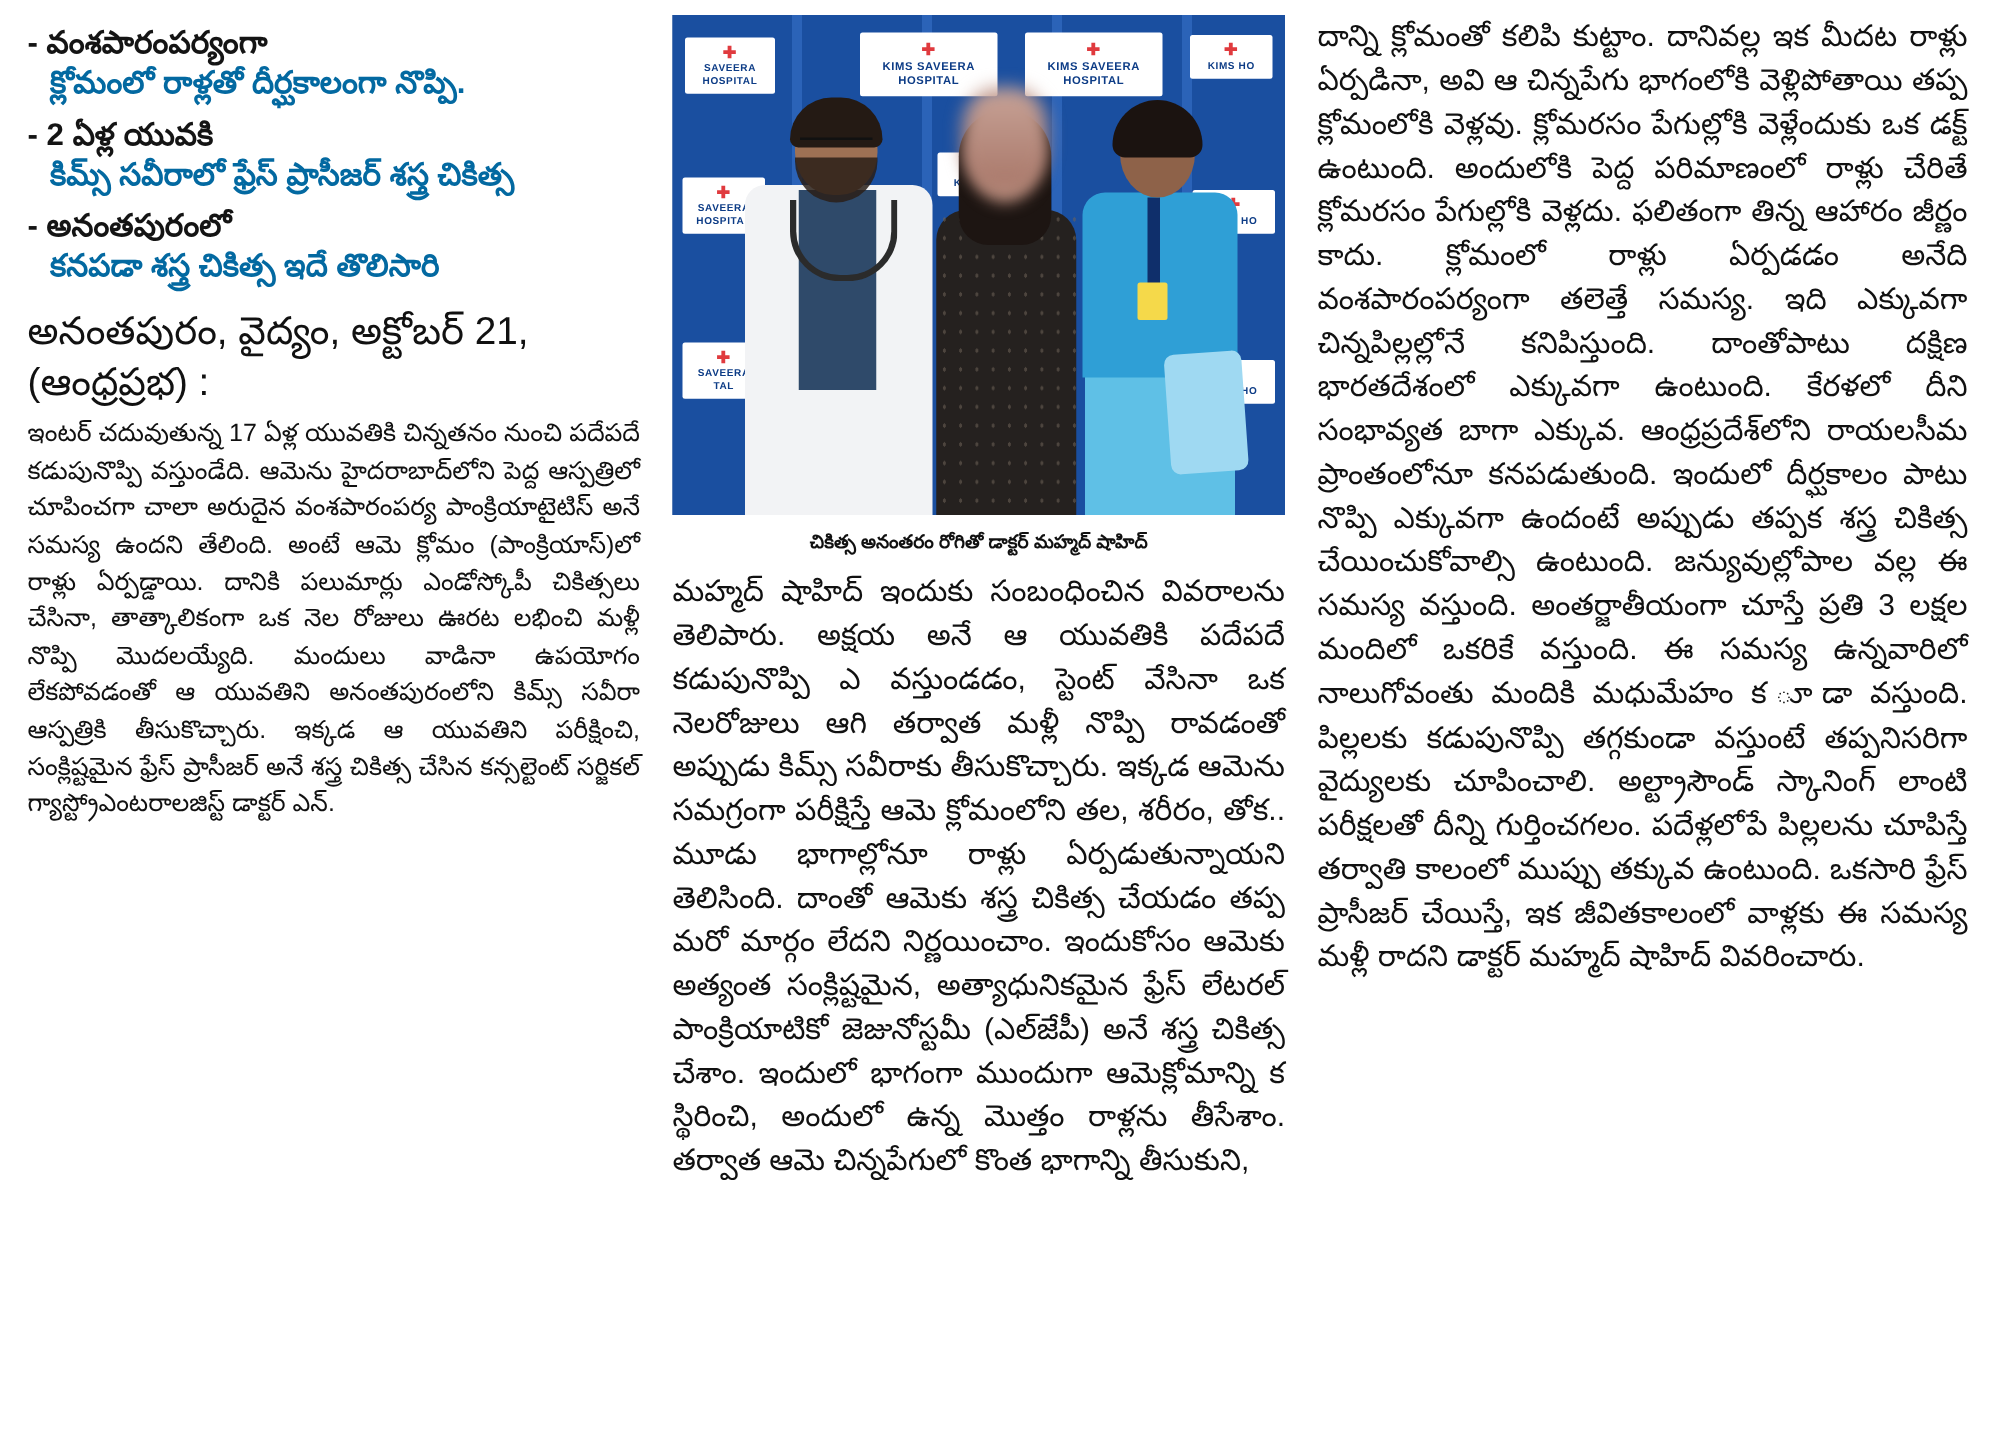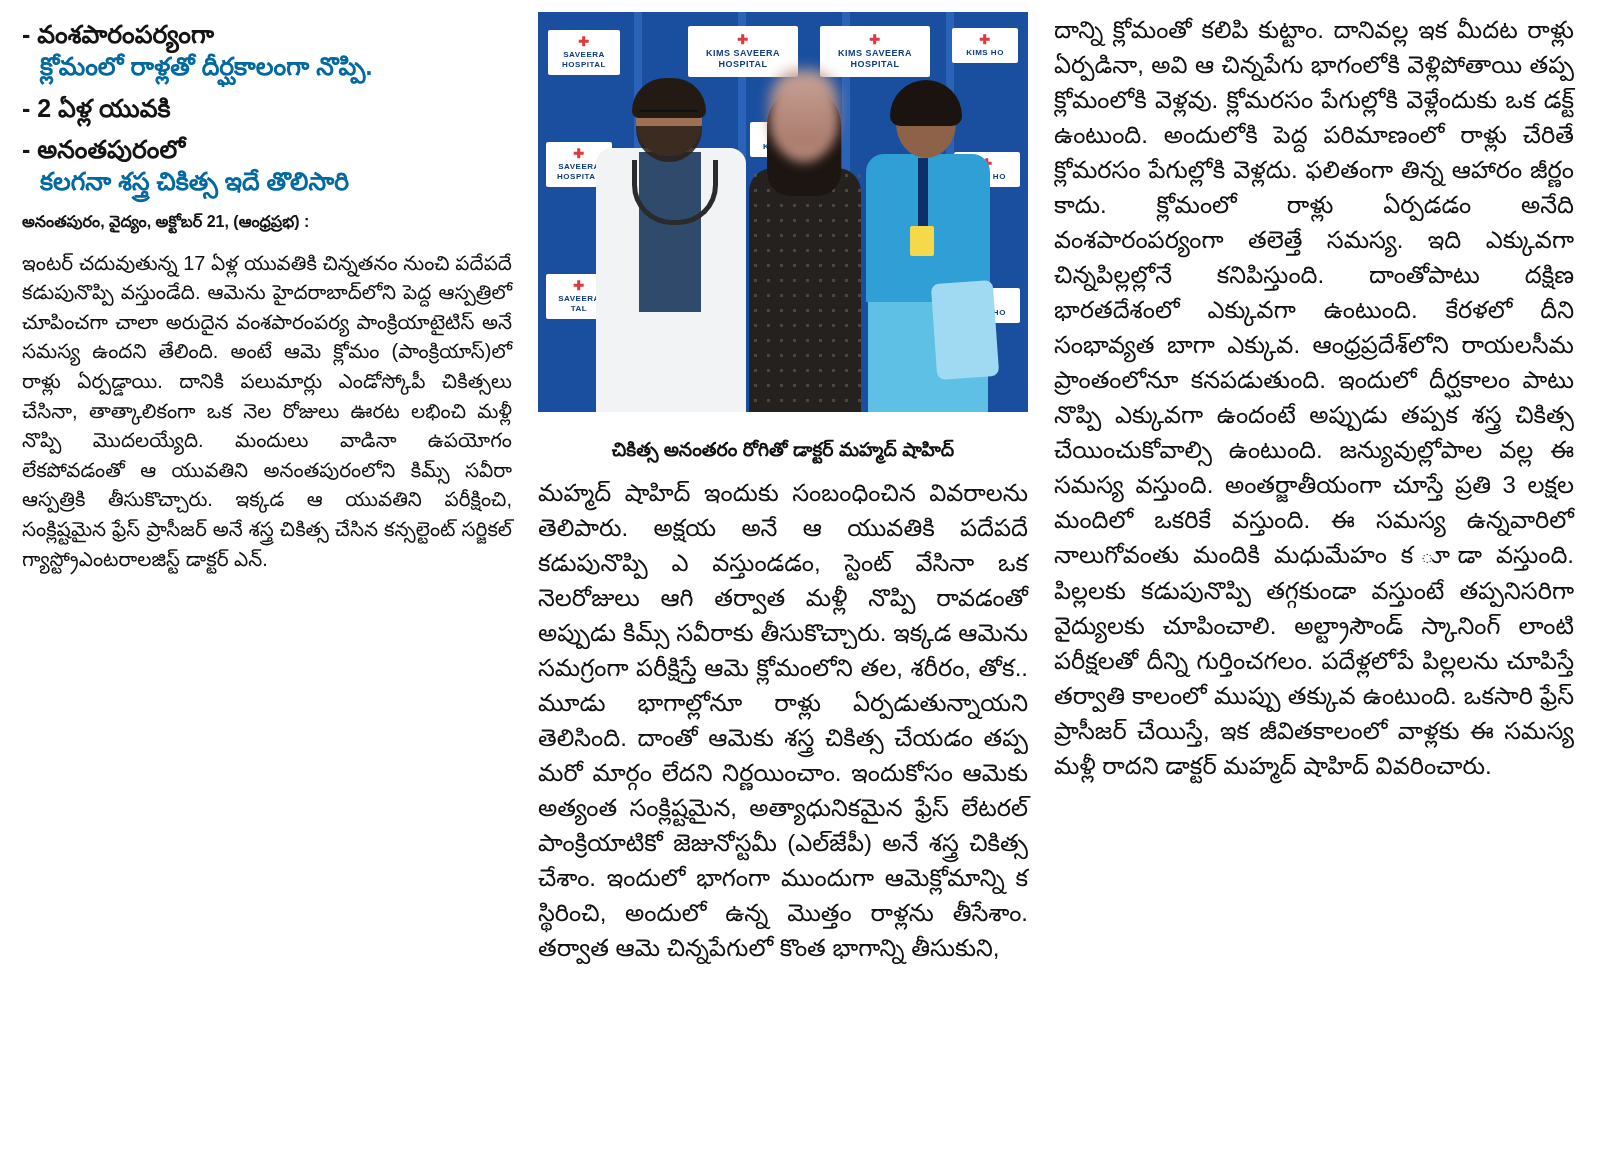--- a/index.html
+++ b/index.html
@@ -66,24 +66,24 @@
   }
   .bullet-line2 {
     font-size: 25px;
     font-weight: bold;
     color: #0369a1;
     line-height: 1.3;
     padding-left: 18px;
   }
 
   .dateline {
-    font-size: 16px;
-    font-weight: bold;
+    font-size: 31px;
+    font-weight: normal;
     line-height: 1.35;
-    margin: 10px 0 16px 0;
+    margin: 10px 0 6px 0;
   }
   .body-text {
     font-size: 20px;
     line-height: 1.48;
     text-align: justify;
     color: #111;
   }
   .col-mid .body-text, .col-right .body-text {
     font-size: 24px;
     line-height: 1.46;
@@ -236,25 +236,25 @@
     position: absolute; top: 140px; left: 48px;
     width: 24px; height: 30px; background: #f5d94a; border-radius: 2px;
   }
   .nurse .cloth {
     position: absolute; top: 196px; left: 72px;
     width: 62px; height: 96px; background: #9fd9f2;
     border-radius: 8px;
     transform: rotate(-4deg);
   }
   .caption {
-    font-size: 19px;
+    font-size: 15px;
     font-weight: bold;
     text-align: center;
     color: #111;
-    margin: 26px 0 12px 0;
+    margin: 12px 0 12px 0;
     line-height: 1.3;
   }
   .blur-face {
     position: absolute;
     top: 58px; left: 232px;
     width: 68px; height: 80px;
     border-radius: 40%;
     background: linear-gradient(180deg,#c8a397,#a9786a);
     filter: blur(7px);
   }
@@ -274,25 +274,26 @@
         <div class="bullet-item">
           <div class="bullet-line1">- వంశపారంపర్యంగా</div>
           <div class="bullet-line2">క్లోమంలో రాళ్లతో దీర్ఘకాలంగా నొప్పి.</div>
         </div>
 
         <div class="bullet-item">
         </div>
 
         <div class="bullet-item">
           <div class="bullet-line1">- 2 ఏళ్ల యువకి</div>
+          <div class="bullet-line2">కిమ్స్ సవీరాలో ఫ్రేస్ ప్రాసీజర్ శస్త్ర చికిత్స</div>
         </div>
 
         <div class="bullet-item">
           <div class="bullet-line1">- అనంతపురంలో</div>
-          <div class="bullet-line2">కలగనా శస్త్ర చికిత్స ఇదే తొలిసారి</div>
+          <div class="bullet-line2">కనపడా శస్త్ర చికిత్స ఇదే తొలిసారి</div>
         </div>
 
       </div>
 
       <div class="dateline">అనంతపురం, వైద్యం, అక్టోబర్ 21, (ఆంధ్రప్రభ) :</div>
       <div class="body-text">ఇంటర్ చదువుతున్న 17 ఏళ్ల యువతికి చిన్నతనం నుంచి పదేపదే కడుపునొప్పి వస్తుండేది. ఆమెను హైదరాబాద్‌లోని పెద్ద ఆస్పత్రిలో చూపించగా చాలా అరుదైన వంశపారంపర్య పాంక్రియాటైటిస్ అనే సమస్య ఉందని తేలింది. అంటే ఆమె క్లోమం (పాంక్రియాస్)లో రాళ్లు ఏర్పడ్డాయి. దానికి పలుమార్లు ఎండోస్కోపీ చికిత్సలు చేసినా, తాత్కాలికంగా ఒక నెల రోజులు ఊరట లభించి మళ్లీ నొప్పి మొదలయ్యేది. మందులు వాడినా ఉపయోగం లేకపోవడంతో ఆ యువతిని అనంతపురంలోని కిమ్స్ సవీరా ఆస్పత్రికి తీసుకొచ్చారు. ఇక్కడ ఆ యువతిని పరీక్షించి, సంక్లిష్టమైన ఫ్రేస్ ప్రాసీజర్ అనే శస్త్ర చికిత్స చేసిన కన్సల్టెంట్ సర్జికల్ గ్యాస్ట్రోఎంటరాలజిస్ట్ డాక్టర్ ఎన్.</div>
     </div>
 
     <div class="col col-mid">
       <div class="photo-wrap">

